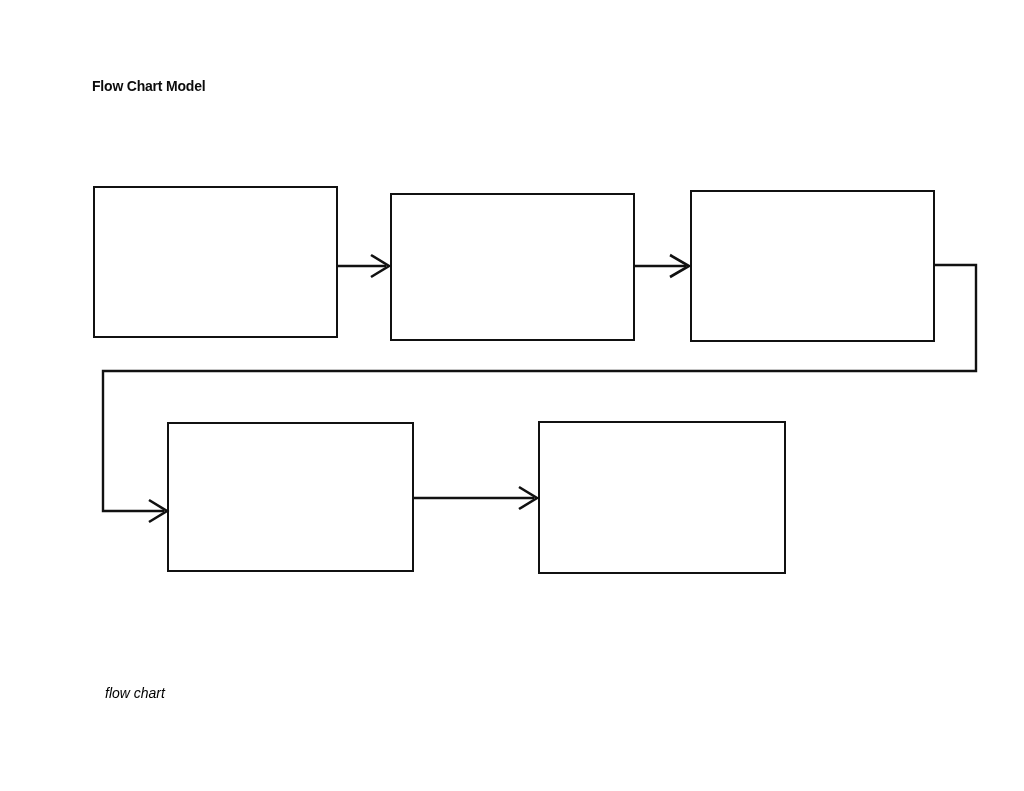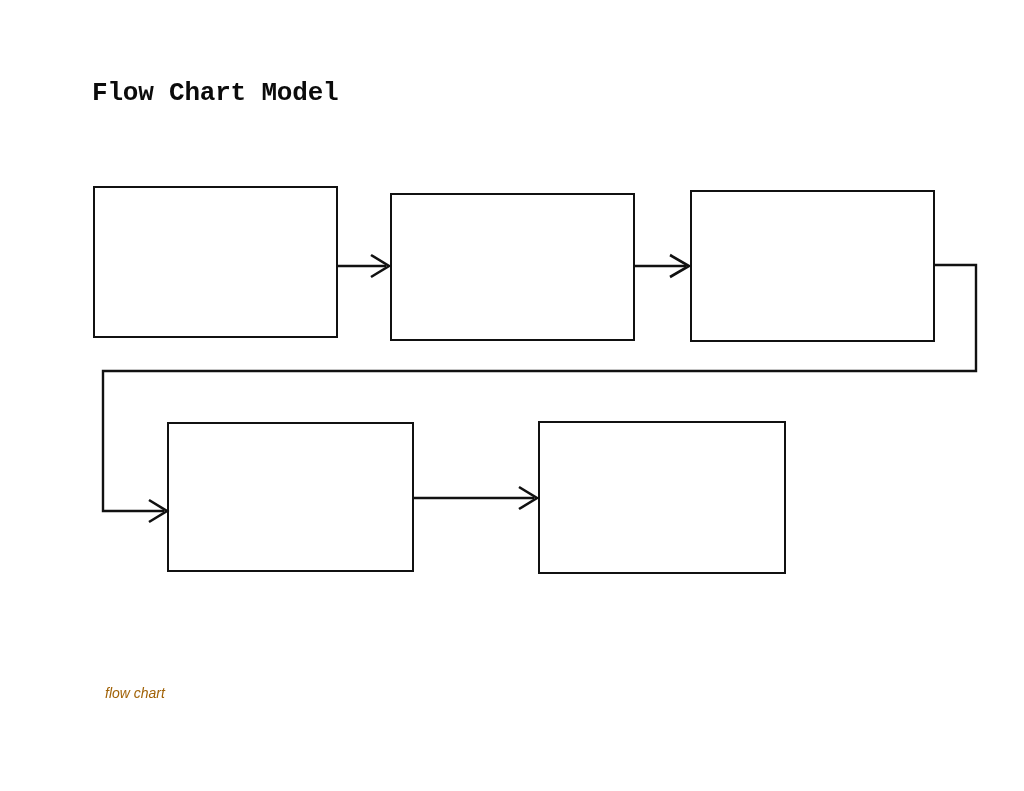--- a/index.html
+++ b/index.html
@@ -16,35 +16,35 @@
     position: relative;
     width: 1024px;
     height: 791px;
     background: #ffffff;
     overflow: hidden;
   }
   #diagram-title {
     position: absolute;
     left: 92px;
     top: 78px;
-    font-family: Liberation Mono, monospace;
-    font-size: 26px;
+    font-family: Liberation Sans, sans-serif;
+    font-size: 14px;
     font-weight: bold;
     letter-spacing: -0.2px;
     color: #0b0b0b;
     white-space: nowrap;
   }
   #diagram-caption {
     position: absolute;
     left: 105px;
     top: 685px;
     font-family: "Liberation Sans", sans-serif;
     font-size: 14px;
     font-style: italic;
-    color: #a16207;
+    color: #000000;
     white-space: nowrap;
   }
   .flow-box {
     position: absolute;
     box-sizing: border-box;
     background: #ffffff;
     border: 2px solid #111111;
   }
   .box-label {
     display: block;

